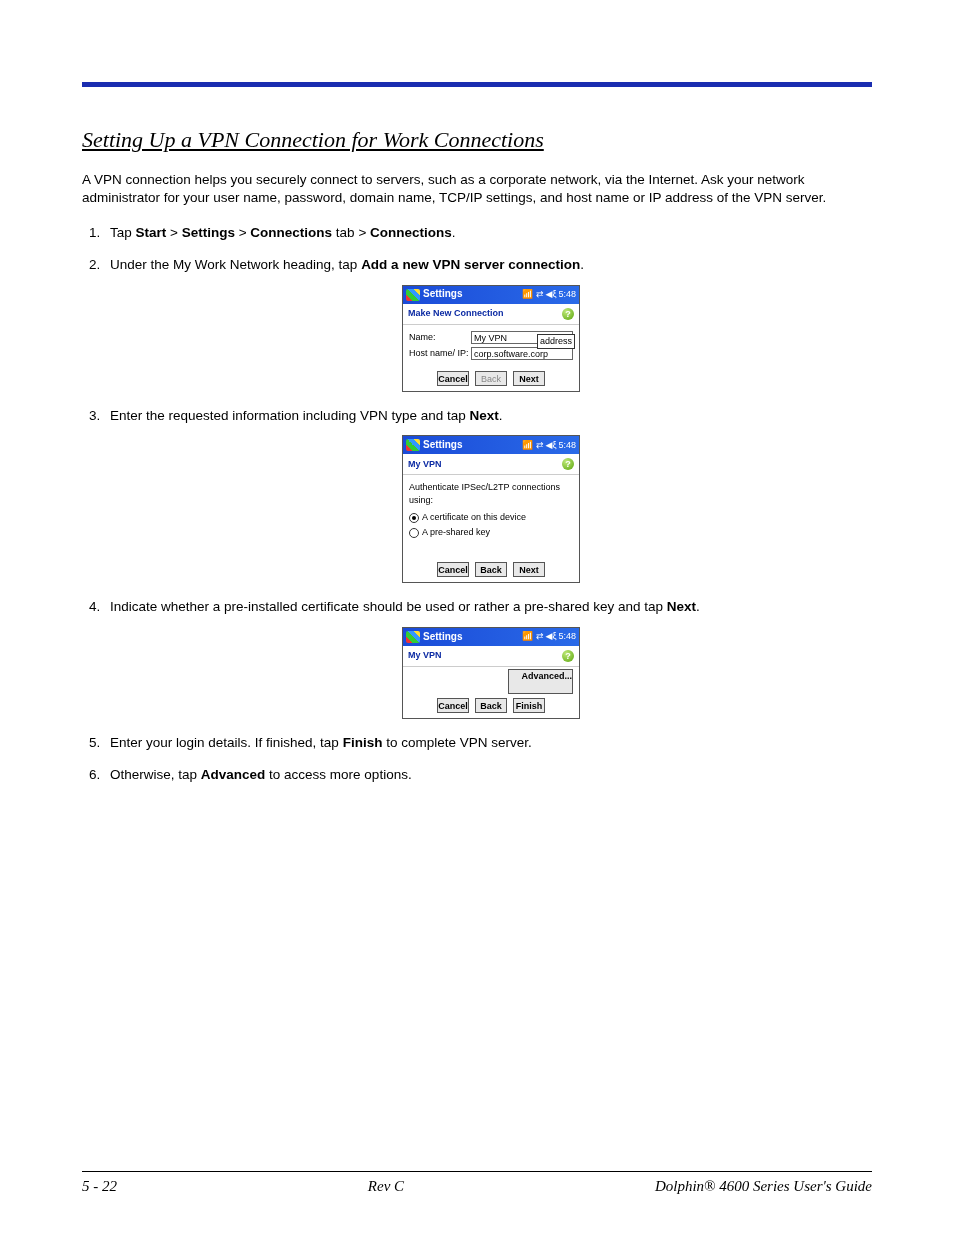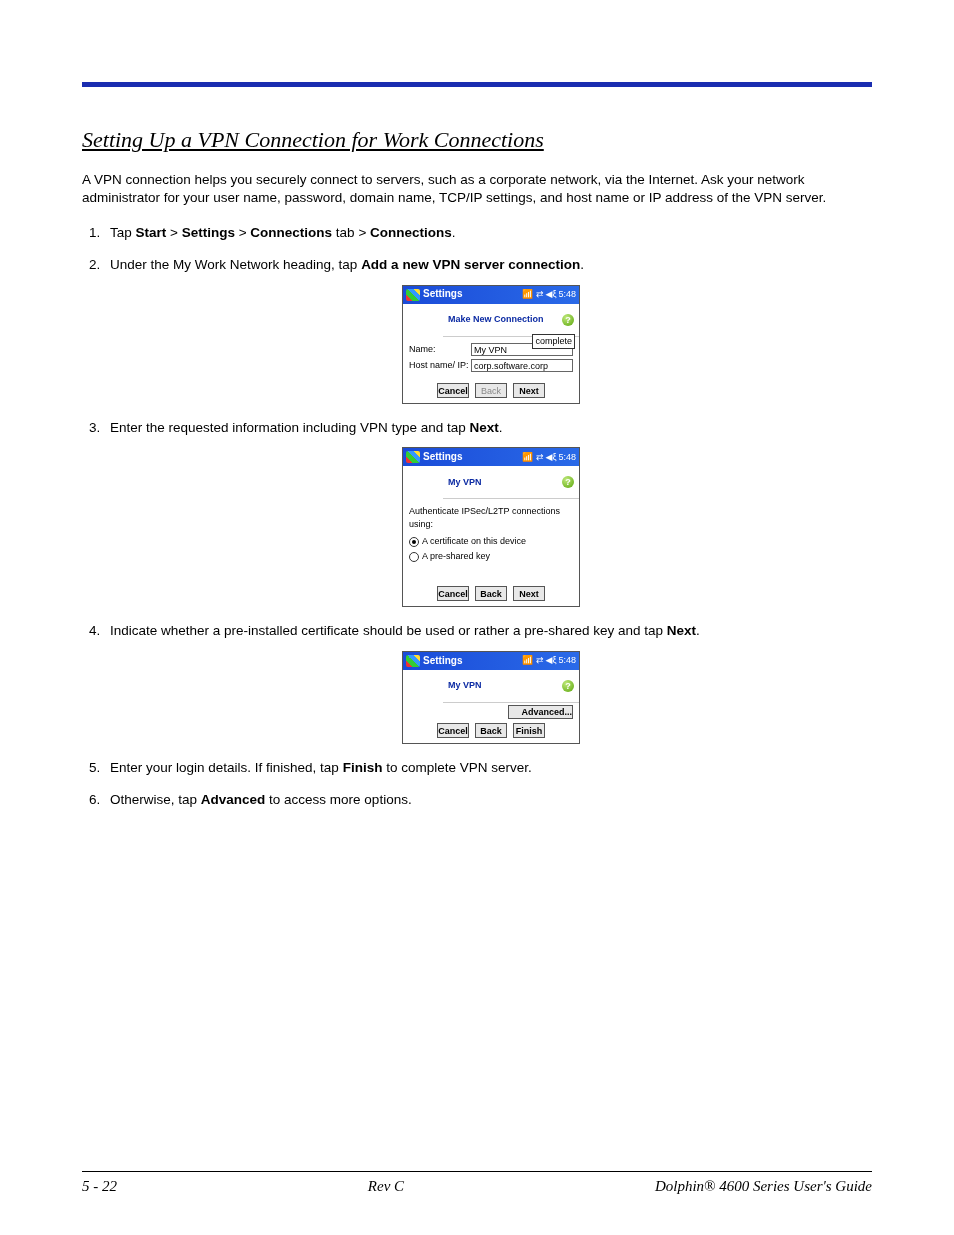--- a/index.html
+++ b/index.html
@@ -67,28 +67,27 @@
     width: 14px; height: 12px;
     background: linear-gradient(45deg,#e33 0 25%,#3c3 25% 50%,#39f 50% 75%,#fd3 75% 100%);
     margin-right: 3px;
     border-radius: 2px;
   }
   .shot-titlebar .t-title { font-weight: bold; flex: 0 0 auto; }
   .shot-titlebar .t-spacer { flex: 1; }
   .shot-titlebar .t-status { font-size: 9px; display:flex; align-items:center; gap:2px; }
   .shot-titlebar .t-status span { display:inline-block; }
   .shot-sub {
-    height: 33px;
+    height: 21px;
     background: #fff;
     display: flex;
     align-items: center;
     padding: 0 5px;
     font-size: 9px;
     border-bottom: 1px solid #ccc;
-    margin-left: 40px;
   }
   .shot-sub .sub-label { color: #0b2aa3; font-weight: bold; flex:1; }
   .shot-sub .help {
     width: 12px; height: 12px;
     border-radius: 50%;
     background: radial-gradient(circle at 35% 30%, #bfe97a, #5aa50a);
     color: #fff;
     font-weight: bold;
     text-align: center;
     line-height: 12px;
@@ -114,21 +113,21 @@
     width:10px; height:10px; border:1px solid #333; border-radius:50%;
     display:inline-block; margin-right:3px; position:relative;
   }
   .radio.sel::after {
     content:""; position:absolute; left:2px; top:2px; width:4px; height:4px;
     background:#000; border-radius:50%;
   }
   .note-line { font-size: 8px; margin-top:3px; }
   .shot .soft-row { text-align:right; padding: 2px 6px 0 6px; }
   .shot .soft-btn {
-    display:inline-block; min-width:48px; height:14px;
+    display:inline-block; min-width:48px; height:25px;
     border:1px solid #555; background:#e8e8e8;
     font-size:9px; text-align:center; line-height:13px;
     margin-left:16px;
     padding-left:12px;
   }
   .shot .btnbar {
     display:flex; justify-content:center; gap:6px;
     padding:4px 4px 5px 4px;
   }
   .shot .btnbar .btn {
@@ -194,21 +193,21 @@
         </div>
         <div class="shot-body">
           <div class="form-row">
             <label>Name:</label>
             <div class="field">My VPN</div>
           </div>
           <div class="form-row">
             <label>Host name/ IP:</label>
             <div class="field">corp.software.corp</div>
           </div>
-          <div class="complete-box">complete</div>
+          <div class="complete-box">address</div>
         </div>
         <div class="btnbar">
           <div class="btn">Cancel</div>
           <div class="btn dim">Back</div>
           <div class="btn">Next</div>
         </div>
       </div>
     </div>
   </li>
 

